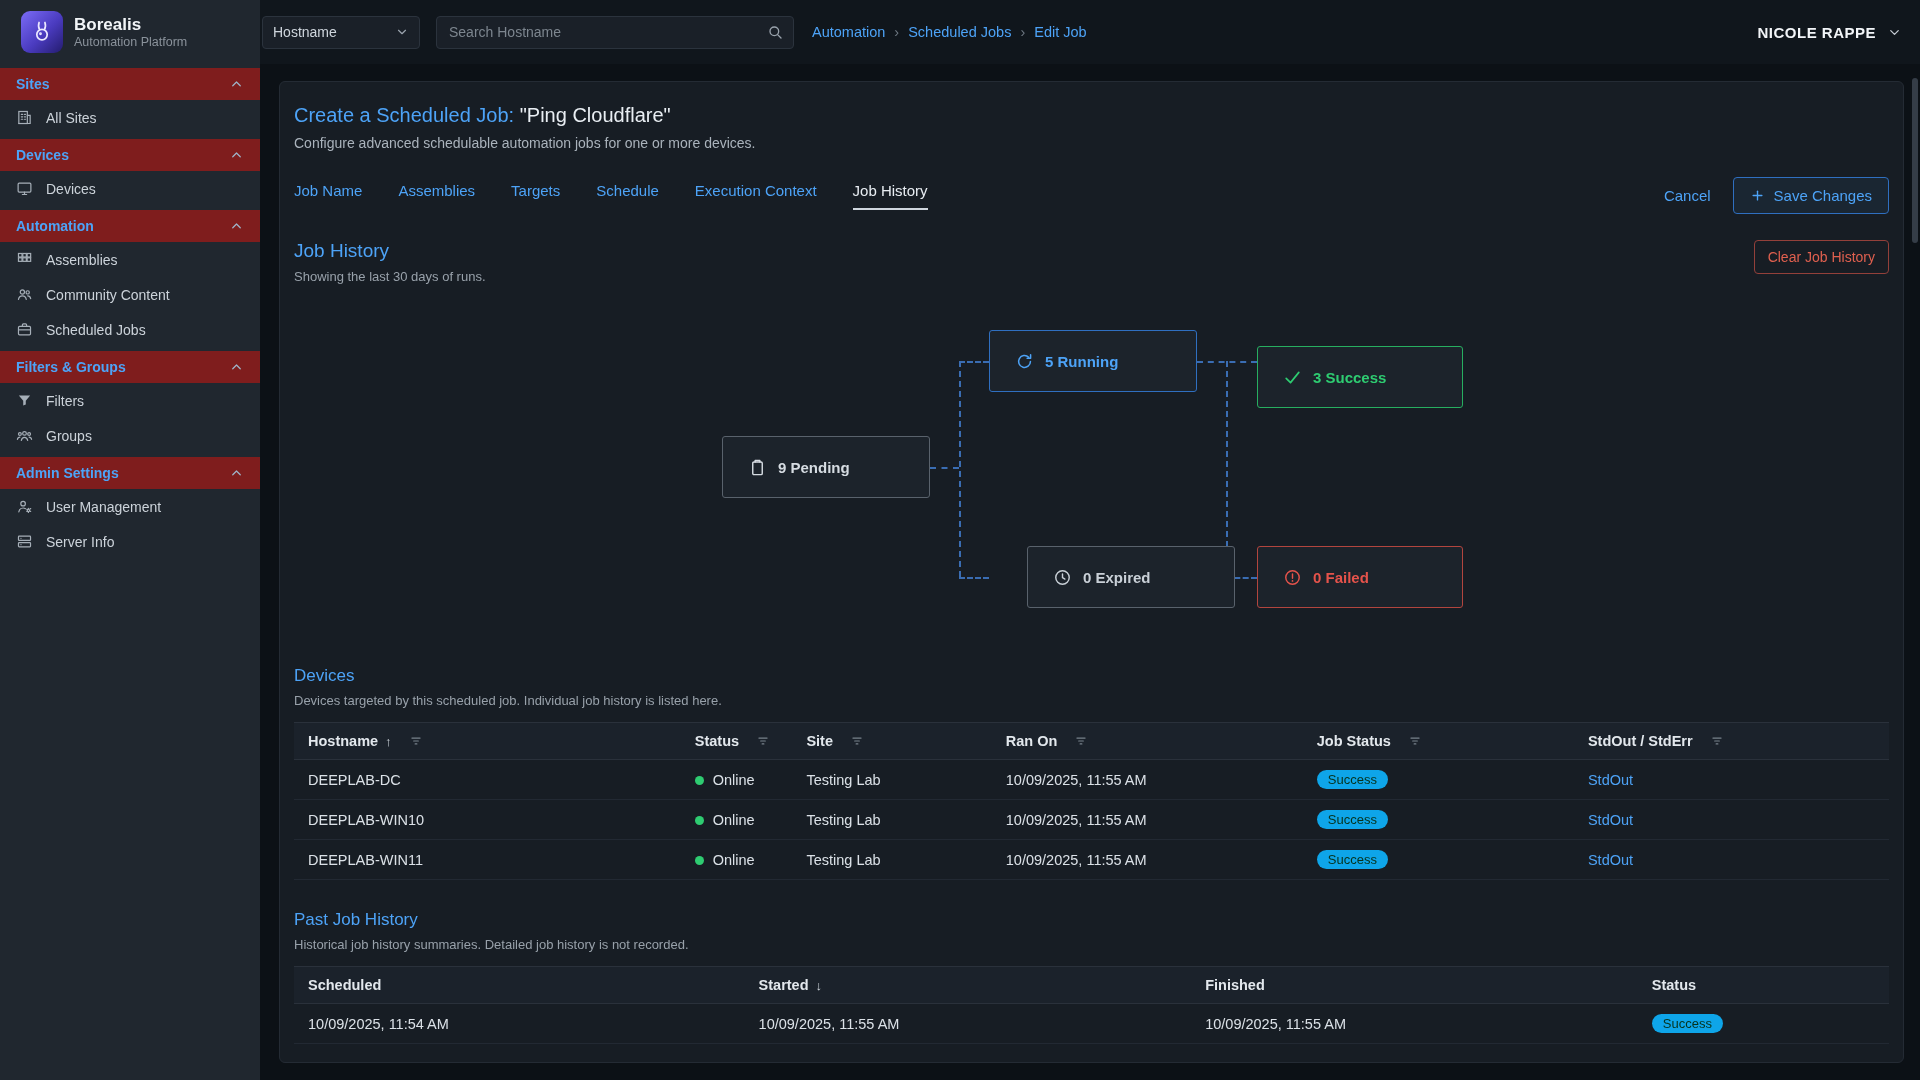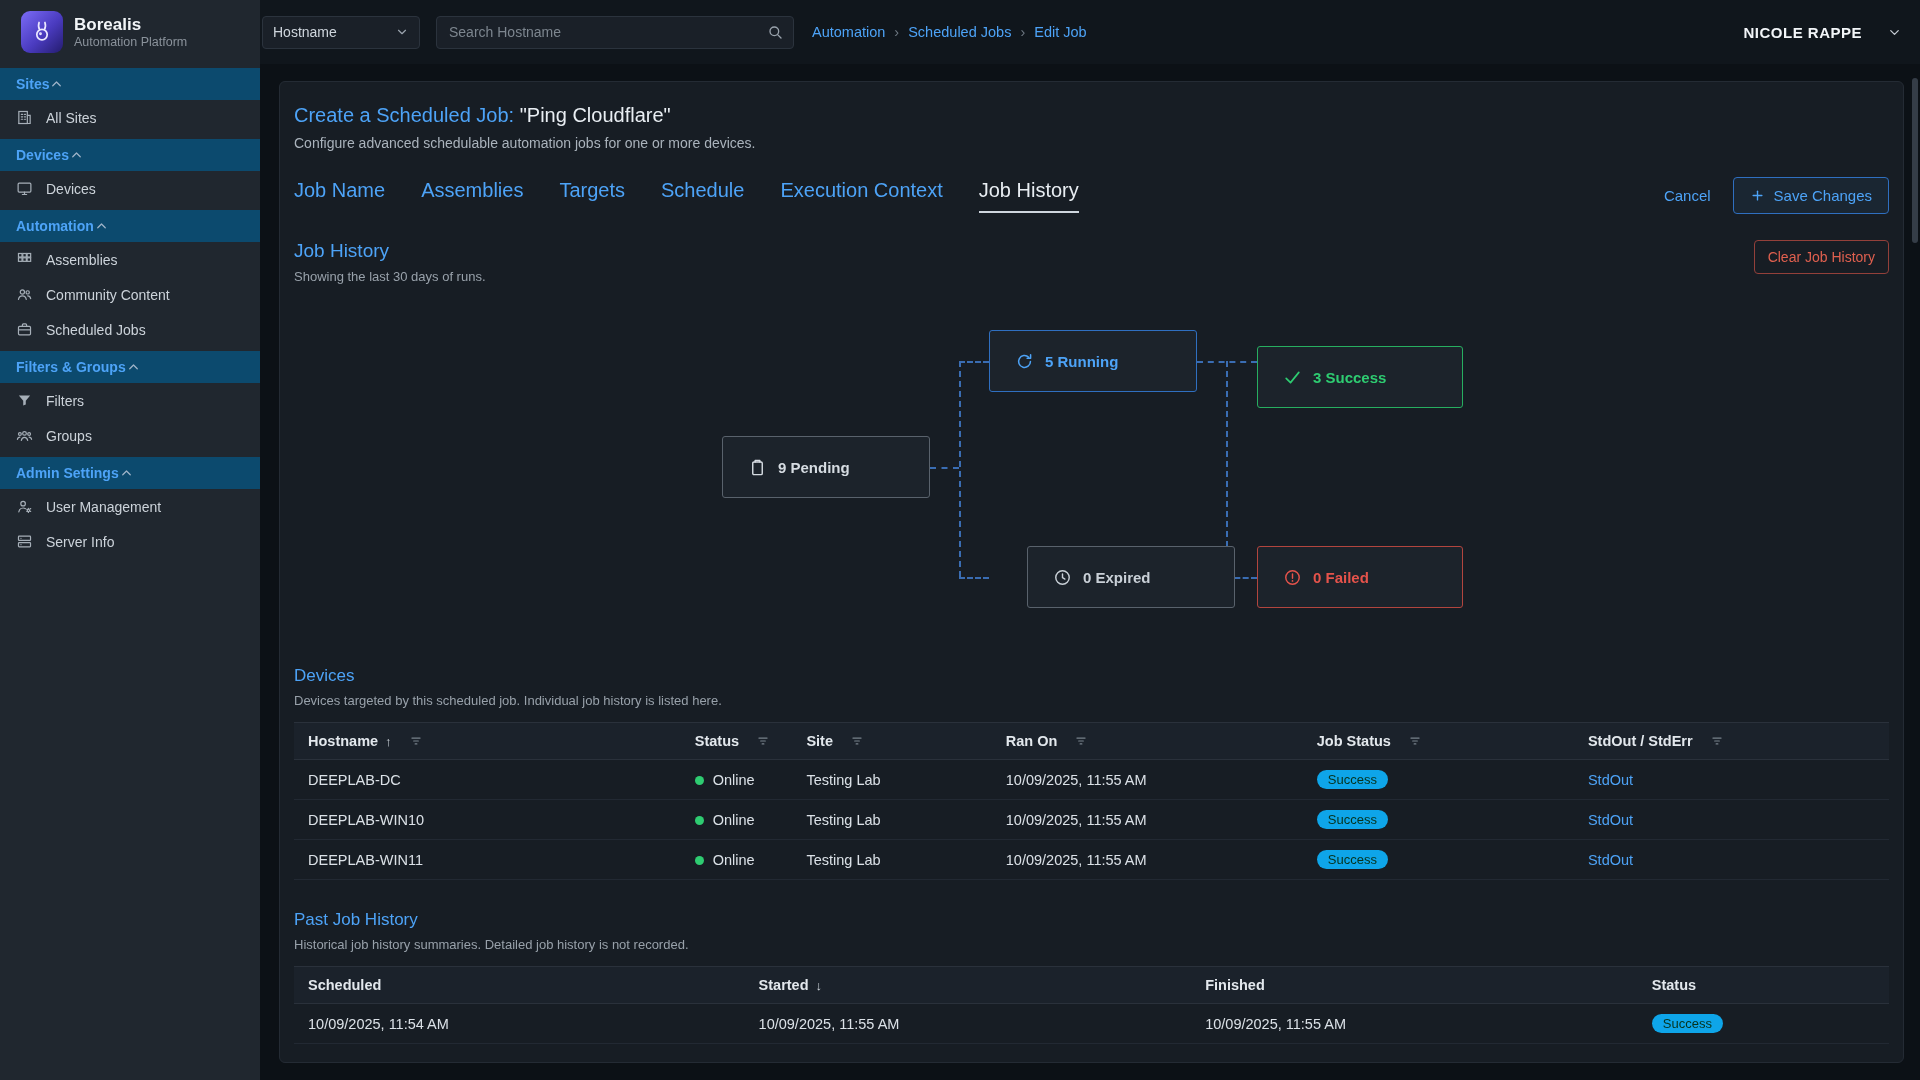--- a/index.html
+++ b/index.html
@@ -13,40 +13,40 @@
   .app-name { font-size:17px; font-weight:700; color:#f2f5f8; line-height:1.15; }
   .app-tagline { font-size:12.5px; color:#8a929b; }
   .topbar-main { flex:1; display:flex; align-items:center; gap:16px; padding:0 18px 0 2px; }
   .hostname-select { width:158px; height:33px; background:#1a2028; border:1px solid #2b333d; border-radius:4px; display:flex; align-items:center; justify-content:space-between; padding:0 10px; font-size:14px; color:#cfd6dd; cursor:pointer; }
   .searchbox { width:358px; height:33px; background:#1a2028; border:1px solid #2b333d; border-radius:4px; display:flex; align-items:center; padding:0 10px; }
   .searchbox input { flex:1; background:transparent; border:none; outline:none; color:#cfd6dd; font-size:14px; font-family:"Liberation Sans",sans-serif; }
   .searchbox input::placeholder { color:#7d868f; }
   .breadcrumb { display:flex; align-items:center; font-size:14.5px; color:#4da3f7; margin-left:2px; }
   .crumb { cursor:pointer; }
   .crumb + .crumb::before { content:"›"; color:#6e7882; margin:0 9px; }
-  .user-menu { margin-left:auto; display:flex; align-items:center; gap:25px; font-size:15px; font-weight:700; letter-spacing:.5px; color:#f2f5f8; cursor:pointer; }
+  .user-menu { margin-left:auto; display:flex; align-items:center; gap:11px; font-size:15px; font-weight:700; letter-spacing:.5px; color:#f2f5f8; cursor:pointer; }
 
   
   .body { flex:1; display:flex; min-height:0; }
   .sidebar { width:260px; flex:0 0 260px; background:#20272f; padding-bottom:10px; }
-  .sec-header { display:flex; align-items:center; justify-content:flex-start; background:#0c4a6e; color:#4da3f7; font-size:14px; font-weight:700; padding:8px 16px; margin-top:4px; cursor:pointer; }
+  .sec-header { display:flex; align-items:center; justify-content:space-between; background:#7f1d1d; color:#4da3f7; font-size:14px; font-weight:700; padding:8px 16px; margin-top:4px; cursor:pointer; }
   .side-item { display:flex; align-items:center; gap:13px; padding:9px 16px; font-size:14px; color:#ccd3da; cursor:pointer; }
   .side-item svg { color:#a6afb8; flex:0 0 auto; }
   .sec-header svg { color:#9fb3c8; }
 
   .main { flex:1; background:#0c1116; padding:17px 16px 17px 19px; min-width:0; }
   .panel { background:#171d24; border:1px solid #242b34; border-radius:6px; height:100%; padding:18px 14px 0 14px; position:relative; overflow:hidden; }
 
   .page-title { font-size:20px; margin:4px 0 8px; font-weight:500; }
   .title-prefix { color:#4da3f7; }
   .title-quoted { color:#e9eef3; }
   .page-sub { font-size:14px; color:#aab3bc; margin:0; }
 
   .tabs-row { display:flex; align-items:center; margin-top:26px; }
-  .tab { font-size:20px; color:#4da3f7; margin-right:36px; padding-bottom:9px; cursor:pointer; border-bottom:2px solid transparent; }
+  .tab { font-size:15px; color:#4da3f7; margin-right:36px; padding-bottom:9px; cursor:pointer; border-bottom:2px solid transparent; }
   .tab.active { color:#e8edf2; border-bottom-color:#cfd6de; }
   .tab-actions { margin-left:auto; display:flex; align-items:center; gap:22px; }
   .cancel-link { color:#4da3f7; font-size:15px; cursor:pointer; }
   .save-btn { display:flex; align-items:center; gap:9px; border:1px solid #2f6fc0; color:#4da3f7; background:rgba(77,163,247,0.07); border-radius:4px; height:37px; padding:14px 16px; font-size:15px; cursor:pointer; font-family:"Liberation Sans",sans-serif; }
 
   .jh-head { display:flex; align-items:flex-start; justify-content:space-between; margin-top:26px; }
   .section-heading { font-size:19px; color:#4da3f7; font-weight:500; margin:0 0 7px; }
   .section-sub { font-size:13px; color:#98a1aa; margin:0; }
   .clear-btn { border:1px solid #93403a; color:#e0604f; background:transparent; border-radius:4px; height:34px; padding:0 13px; font-size:14px; cursor:pointer; font-family:"Liberation Sans",sans-serif; }
 

